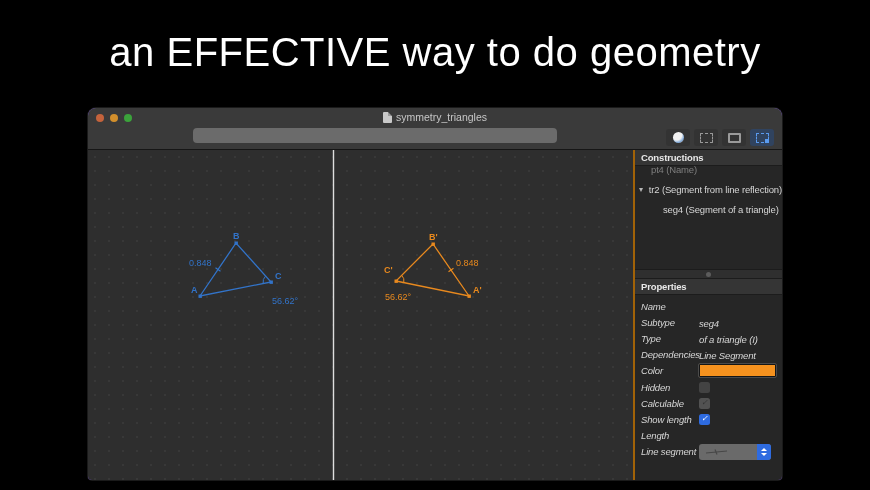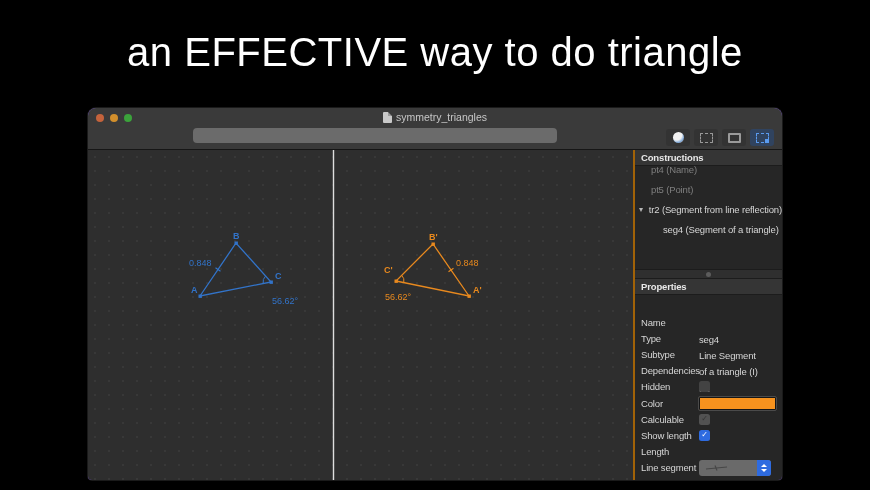--- a/index.html
+++ b/index.html
@@ -61,21 +61,21 @@
   .con-item.first { margin-top:-7px; }
   .dim { color:#7f7f7f; }
   .con-item .disc { width:10px; margin-left:-10px; color:#b8b8b8; font-size:8px; }
   .con-item.has-disc { padding-left:14px; }
   .con-item.indent { padding-left:28px;text-align:center; }
 
   .splitter { height:10px; background:#2f2f2f; border-top:1px solid #1c1c1c;
               border-bottom:1px solid #1c1c1c; display:flex; align-items:center; justify-content:center; }
   .splitter .dot { width:5px; height:5px; border-radius:50%; background:#5c5c5c; }
 
-  .props { padding-top:19px; }
+  .props { padding-top:3px;font-style:italic; }
   .prow { height:16.2px; display:flex; align-items:center; padding-left:6px; position:relative; }
   .plabel { width:58px; flex:none; }
   .pvalue { white-space:nowrap;margin-top:35px; }
 
   .swatch { width:77px; height:13px; border:1px solid #161616; outline:1px solid #4a4a4a; border-radius:1px; }
   .checkbox { width:11px; height:11px; border-radius:2.5px; background:#434343;
               display:flex; align-items:center; justify-content:center;
               font-size:8px; line-height:1; }
   .cb-disabled { background:#525252; color:#343434; }
   .cb-on { background:#2e6be0; color:#fff; }
@@ -96,21 +96,21 @@
   .tri-blue   { stroke:#3273c8; }
   .fill-blue  { fill:#3273c8; }
   .tri-orange { stroke:#e8891e; }
   .fill-orange{ fill:#e8891e; }
 </style>
 </head>
 <body>
 
 <div class="stage">
 
-  <div class="headline">an EFFECTIVE way to do triangle</div>
+  <div class="headline">an EFFECTIVE way to do geometry</div>
 
   <div class="window">
 
     <div class="chrome">
       <div class="traffic t-close"></div>
       <div class="traffic t-min"></div>
       <div class="traffic t-zoom"></div>
 
       <div class="titlewrap">
         <span class="doc-icon"></span>
@@ -171,23 +171,20 @@
     </div>
 
     <div class="sidebar">
 
       <div class="panel-header">Constructions</div>
 
       <div class="con-list">
         <div class="con-item first dim">
           <span>pt4 (Name)</span>
         </div>
-        <div class="con-item dim">
-          <span>pt5 (Point)</span>
-        </div>
         <div class="con-item has-disc">
           <span class="disc">▾</span>
           <span>tr2 (Segment from line reflection)</span>
         </div>
         <div class="con-item indent">
           <span>seg4 (Segment of a triangle)</span>
         </div>
       </div>
 
       <div class="splitter">
@@ -195,38 +192,38 @@
       </div>
 
       <div class="panel-header">Properties</div>
 
       <div class="props">
         <div class="prow">
           <span class="plabel">Name</span>
           <span class="pvalue">seg4</span>
         </div>
         <div class="prow">
+          <span class="plabel">Subtype</span>
+          <span class="pvalue">of a triangle (I)</span>
+        </div>
+        <div class="prow">
           <span class="plabel">Type</span>
           <span class="pvalue">Line Segment</span>
         </div>
         <div class="prow">
-          <span class="plabel">Subtype</span>
-          <span class="pvalue">of a triangle (I)</span>
-        </div>
-        <div class="prow">
           <span class="plabel">Dependencies</span>
           <span class="pvalue">tr2</span>
         </div>
         <div class="prow">
+          <span class="plabel">Color</span>
+          <span class="swatch" style="background: rgb(246, 146, 30);"></span>
+        </div>
+        <div class="prow">
           <span class="plabel">Hidden</span>
           <span class="checkbox"></span>
-        </div>
-        <div class="prow">
-          <span class="plabel">Color</span>
-          <span class="swatch" style="background: rgb(246, 146, 30);"></span>
         </div>
         <div class="prow">
           <span class="plabel">Calculable</span>
           <span class="checkbox cb-disabled">✓</span>
         </div>
         <div class="prow">
           <span class="plabel">Show length</span>
           <span class="checkbox cb-on">✓</span>
         </div>
         <div class="prow">

